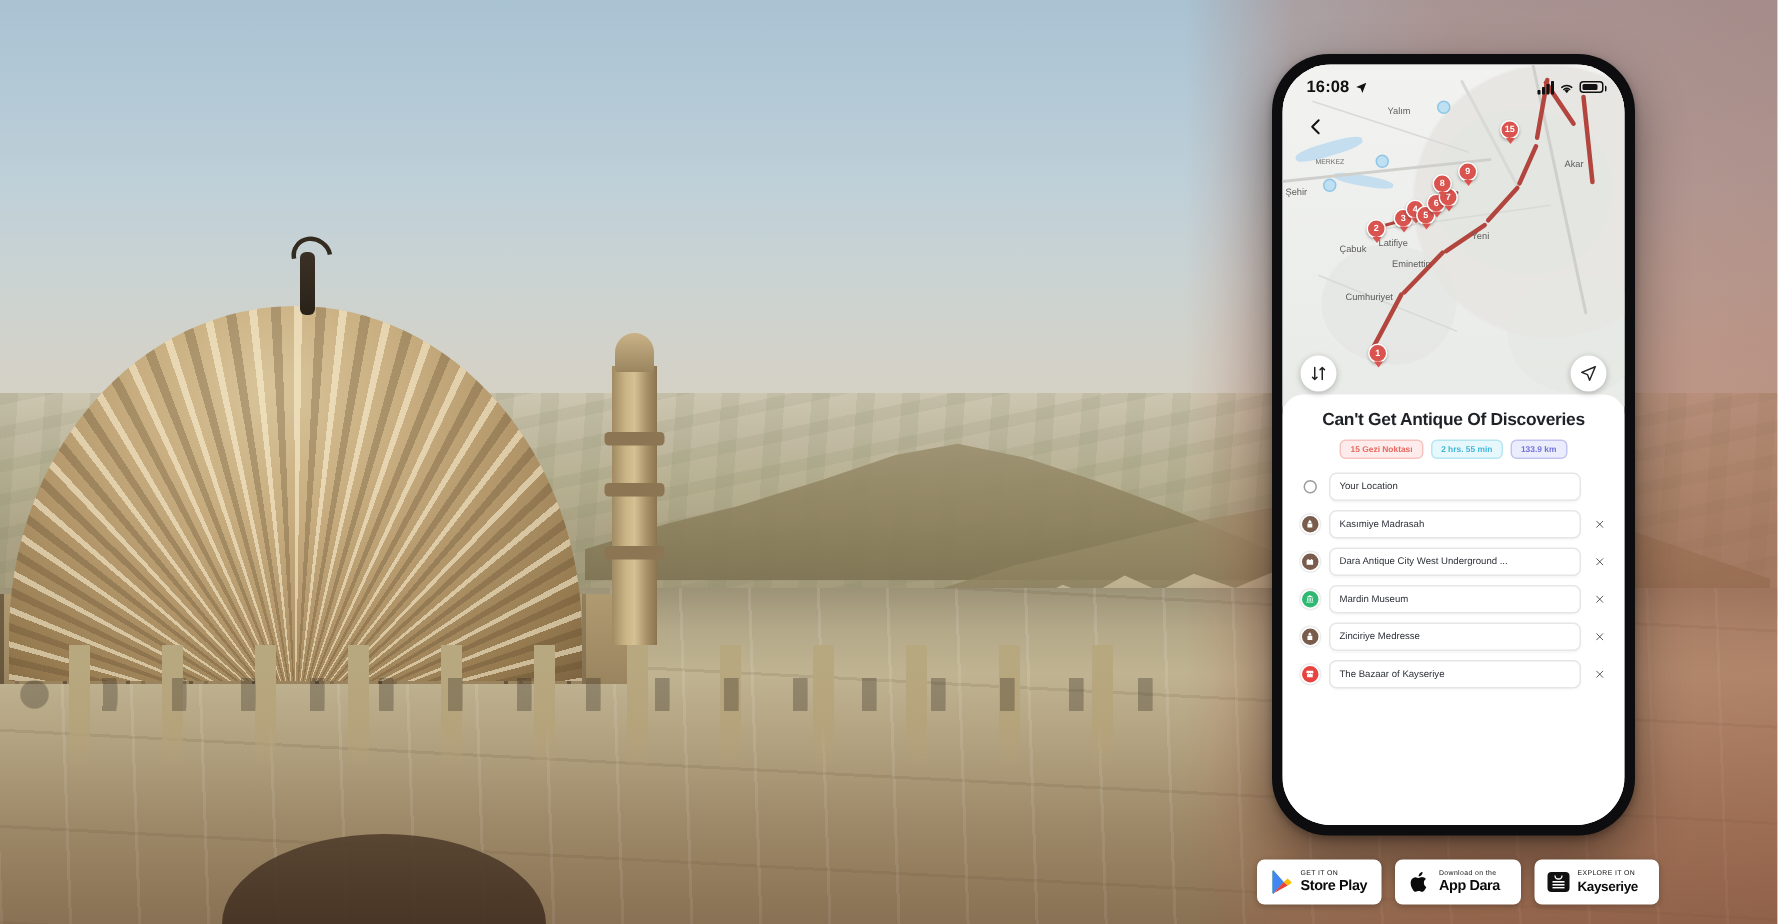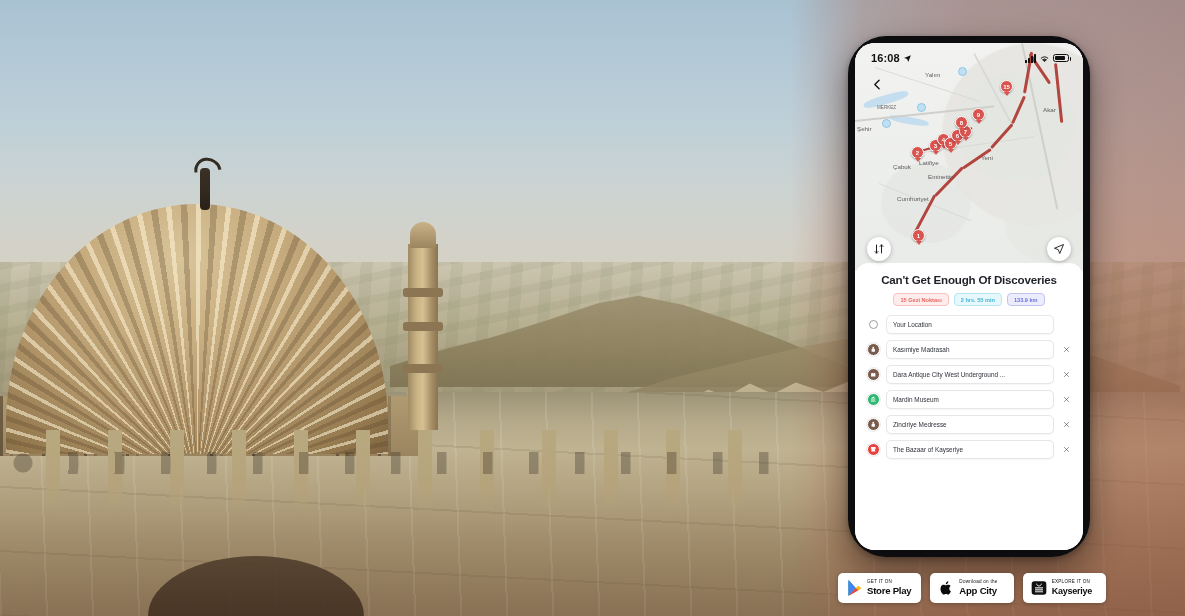--- a/index.html
+++ b/index.html
@@ -162,21 +162,21 @@
   
   .phone{
     position:absolute; left:848px; top:36px; width:242px; height:521px;
     background:#0d0d0f;
     border-radius:38px;
     box-shadow: 0 14px 34px rgba(0,0,0,.42), 0 2px 6px rgba(0,0,0,.3);
     padding:7px;
   }
   .screen{
     position:relative; width:100%; height:100%;
-    background:#fff; border-radius:20px; overflow:hidden;
+    background:#fff; border-radius:32px; overflow:hidden;
     display:flex; flex-direction:column;
   }
 
   
   .statusbar{
     position:absolute; left:0; top:0; width:100%; height:26px;
     display:flex; align-items:center; justify-content:space-between;
     padding:4px 14px 0 16px; z-index:6; color:#111;
   }
   .clock{ font-size:11px; font-weight:700; letter-spacing:.1px; display:flex; align-items:center; gap:3px; }
@@ -424,21 +424,21 @@
           </svg>
         </div>
         <div class="map-fab fab-right">
           <svg viewBox="0 0 24 24">
               <path d="M21 3L3 10.5l7.6 2.9L13.5 21z" fill="none" stroke="#222" stroke-width="1.9" stroke-linejoin="round"></path>
             </svg>
         </div>
       </div>
 
       <div class="sheet">
-        <div class="sheet-title">Can't Get Enough Of Discoveries</div>
+        <div class="sheet-title">Can't Get Antique Of Discoveries</div>
 
         <div class="chips">
           <span class="chip c0">15 Gezi Noktası</span>
           <span class="chip c1">2 hrs. 55 min</span>
           <span class="chip c2">133.9 km</span>
         </div>
 
         <div class="stops">
 
           <div class="stop">
@@ -560,21 +560,21 @@
     </div>
 
     <div class="badge">
       <span class="badge-ico">
         <svg viewBox="0 0 24 24" width="15" height="16">
           <path d="M16.4 12.7c0-2.6 2.1-3.8 2.2-3.9-1.2-1.8-3.1-2-3.8-2-1.6-.2-3.1.9-3.9.9s-2.1-.9-3.4-.9c-1.8 0-3.4 1-4.3 2.6-1.8 3.2-.5 7.9 1.3 10.5.9 1.3 1.9 2.7 3.2 2.6 1.3-.1 1.8-.8 3.4-.8s2 .8 3.4.8 2.3-1.3 3.1-2.5c1-1.4 1.4-2.8 1.4-2.9-.1 0-2.6-1-2.6-4.4zM13.9 4.5c.7-.9 1.2-2.1 1-3.3-1 0-2.3.7-3 1.6-.6.8-1.2 2-1.1 3.2 1.2.1 2.4-.6 3.1-1.5z" fill="#0b0b0b"></path>
         </svg>
       </span>
       <span class="badge-txt">
         <span class="badge-small" style="text-transform:none;">Download on the</span>
-        <span class="badge-big">App City</span>
+        <span class="badge-big">App Dara</span>
       </span>
     </div>
 
     <div class="badge">
       <span class="badge-ico">
         <svg viewBox="0 0 24 24" width="16" height="16">
           <rect x="1" y="2" width="22" height="20" rx="4" fill="#111"></rect>
           <path d="M8.5 5.5c0 2 1.6 3.5 3.5 3.5s3.5-1.5 3.5-3.5" stroke="#fff" stroke-width="1.3" fill="none"></path>
           <rect x="6" y="11" width="12" height="1.6" fill="#fff"></rect>
           <rect x="6" y="14" width="12" height="1.6" fill="#fff"></rect>

